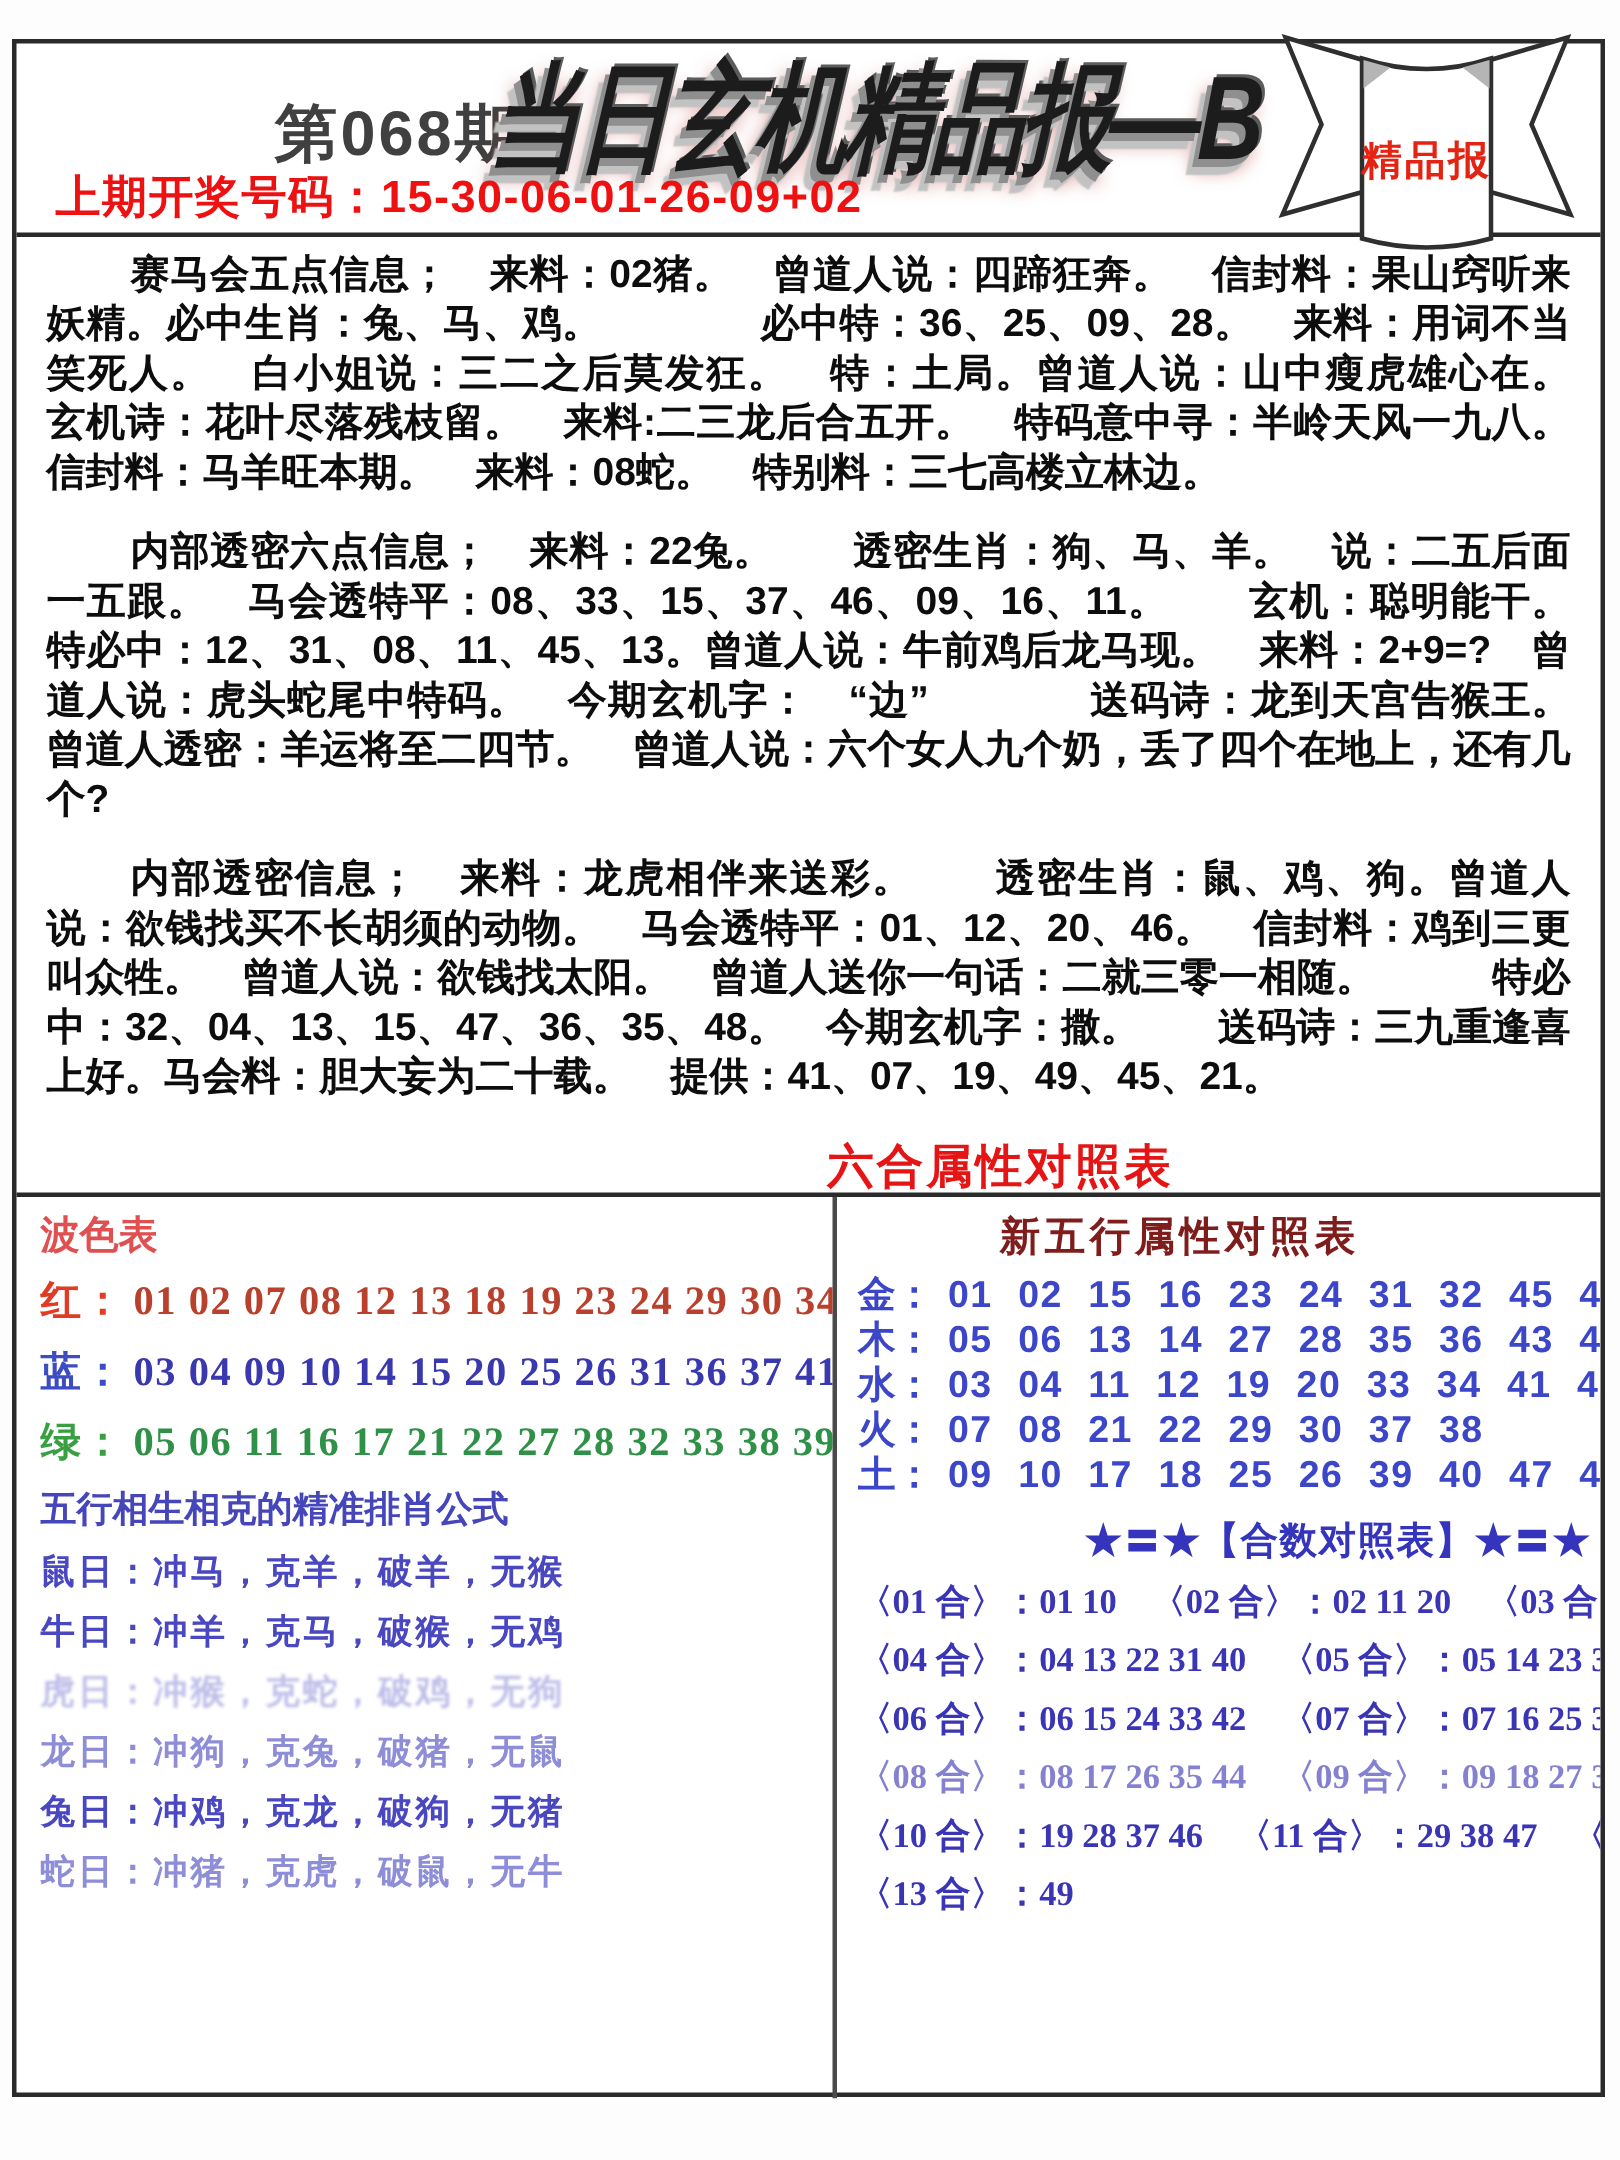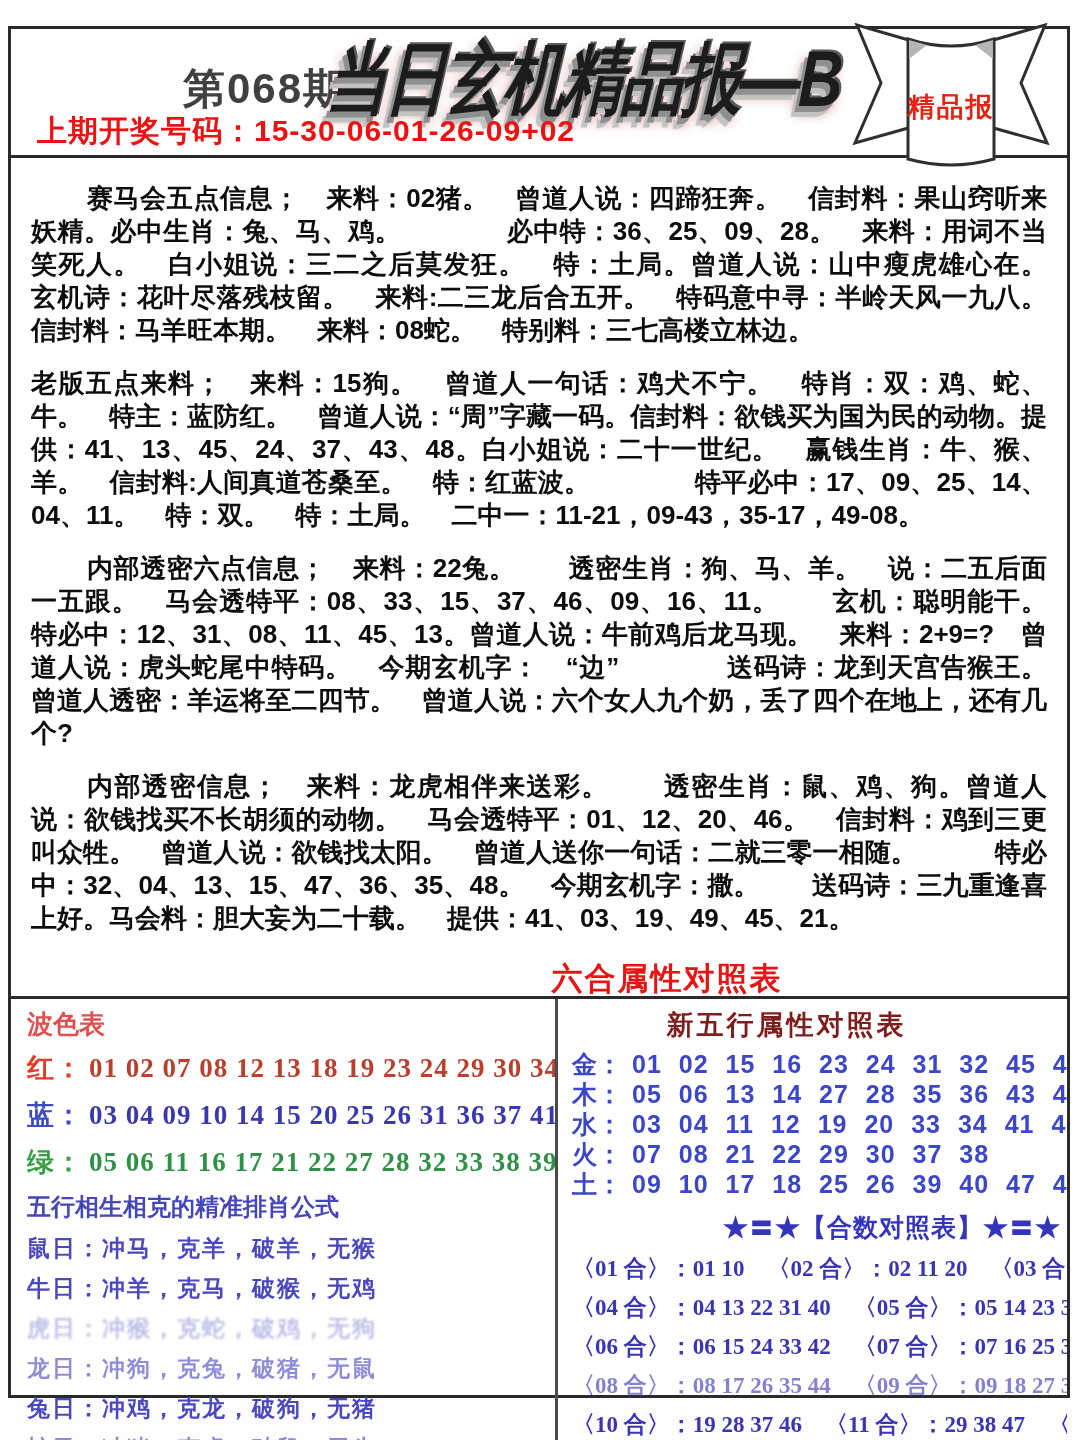--- a/index.html
+++ b/index.html
@@ -9,21 +9,21 @@
   
   .header{position:relative;height:126px;border-bottom:3px solid #2a2a2a;}
   .issue{position:absolute;left:172px;top:32px;font-size:42px;font-weight:bold;color:#404040;letter-spacing:2px;}
   .title3d{position:absolute;left:318px;top:-2px;font-size:61px;font-weight:bold;font-style:italic;color:#1c1c1c;white-space:nowrap;transform:scaleY(1.3) skewX(-3deg);transform-origin:left top;letter-spacing:-2px;
     text-shadow:-4px 4px 0 #8f8f8f,-8px 8px 1px #c2c2c2,2px -2px 0 #5c5c5c,-5px 6px 10px rgba(190,70,70,.55);}
   .prevdraw{position:absolute;left:26px;top:82px;font-size:30px;font-weight:bold;color:#ee1111;letter-spacing:1px;}
   .ribbon{position:absolute;right:16px;top:-8px;width:200px;height:158px;}
   .ribbon-label{position:absolute;left:0;right:0;top:68px;text-align:center;font-size:27px;font-weight:bold;color:#e42313;letter-spacing:2px;}
 
   
-  .blocks{padding:24px 20px 0 20px;font-size:26px;font-weight:bold;color:#0d0d0d;line-height:33px;text-align:justify;}
+  .blocks{padding:8px 20px 0 20px;font-size:26px;font-weight:bold;color:#0d0d0d;line-height:33px;text-align:justify;}
   .block{margin:0 0 20px 0;}
   .block.indent{text-indent:56px;}
 
   
   .band{position:relative;height:41px;border-bottom:3px solid #2a2a2a;}
   .band-title{position:absolute;left:0;right:0;top:3px;text-align:center;transform:translateX(128px);font-size:31px;font-weight:bold;color:#e61515;letter-spacing:2px;}
 
   
   .cols{display:flex;height:601px;overflow:hidden;}
   .col-left{width:547px;border-right:3px solid #4a4a4a;box-sizing:border-box;padding:6px 8px 0 16px;overflow:hidden;}
@@ -62,23 +62,22 @@
         <path d="M57,18 Q100,32 143,18 L143,138 Q100,150 57,138 Z" fill="#ffffff" stroke="#2f2f2f" stroke-width="3"></path>
         <polygon points="58,19 76,24 58,38" fill="#b5b5b5"></polygon>
         <polygon points="142,19 124,24 142,38" fill="#b5b5b5"></polygon>
       </svg>
       <div class="ribbon-label">精品报</div>
     </div>
   </div>
 
   <div class="blocks">
     <p class="block indent">赛马会五点信息；　来料：02猪。　曾道人说：四蹄狂奔。　信封料：果山窍听来妖精。必中生肖：兔、马、鸡。　　　　必中特：36、25、09、28。　来料：用词不当笑死人。　白小姐说：三二之后莫发狂。　特：土局。曾道人说：山中瘦虎雄心在。　　　　玄机诗：花叶尽落残枝留。　来料:二三龙后合五开。　特码意中寻：半岭天风一九八。　信封料：马羊旺本期。　来料：08蛇。　特别料：三七高楼立林边。</p>
-    <p class="block">老版五点来料；　来料：15狗。　曾道人一句话：鸡犬不宁。　特肖：双：鸡、蛇、牛。　特主：蓝防红。　曾道人说：“周”字藏一码。信封料：欲钱买为国为民的动物。提供：41、13、45、24、37、43、48。白小姐说：二十一世纪。　赢钱生肖：牛、猴、羊。　信封料:人间真道苍桑至。　特：红蓝波。　　　　特平必中：17、09、25、14、04、11。　特：双。　特：土局。　二中一：11-21，09-43，35-17，49-08。</p>
     <p class="block indent">内部透密六点信息；　来料：22兔。　　透密生肖：狗、马、羊。　说：二五后面一五跟。　马会透特平：08、33、15、37、46、09、16、11。　　玄机：聪明能干。　　　特必中：12、31、08、11、45、13。曾道人说：牛前鸡后龙马现。　来料：2+9=?　曾道人说：虎头蛇尾中特码。　今期玄机字：　“边”　　　　送码诗：龙到天宫告猴王。　曾道人透密：羊运将至二四节。　曾道人说：六个女人九个奶，丢了四个在地上，还有几个?</p>
-    <p class="block indent">内部透密信息；　来料：龙虎相伴来送彩。　　透密生肖：鼠、鸡、狗。曾道人说：欲钱找买不长胡须的动物。　马会透特平：01、12、20、46。　信封料：鸡到三更叫众牲。　曾道人说：欲钱找太阳。　曾道人送你一句话：二就三零一相随。　　　特必中：32、04、13、15、47、36、35、48。　今期玄机字：撒。　　送码诗：三九重逢喜上好。马会料：胆大妄为二十载。　提供：41、03、19、49、45、21。</p>
+    <p class="block indent">内部透密信息；　来料：龙虎相伴来送彩。　　透密生肖：鼠、鸡、狗。曾道人说：欲钱找买不长胡须的动物。　马会透特平：01、12、20、46。　信封料：鸡到三更叫众牲。　曾道人说：欲钱找太阳。　曾道人送你一句话：二就三零一相随。　　　特必中：32、04、13、15、47、36、35、48。　今期玄机字：撒。　　送码诗：三九重逢喜上好。马会料：胆大妄为二十载。　提供：41、07、19、49、45、21。</p>
   </div>
 
   <div class="band">
     <div class="band-title">六合属性对照表</div>
   </div>
 
   <div class="cols">
 
     <div class="col-left">
       <div class="bose-title">波色表</div>

